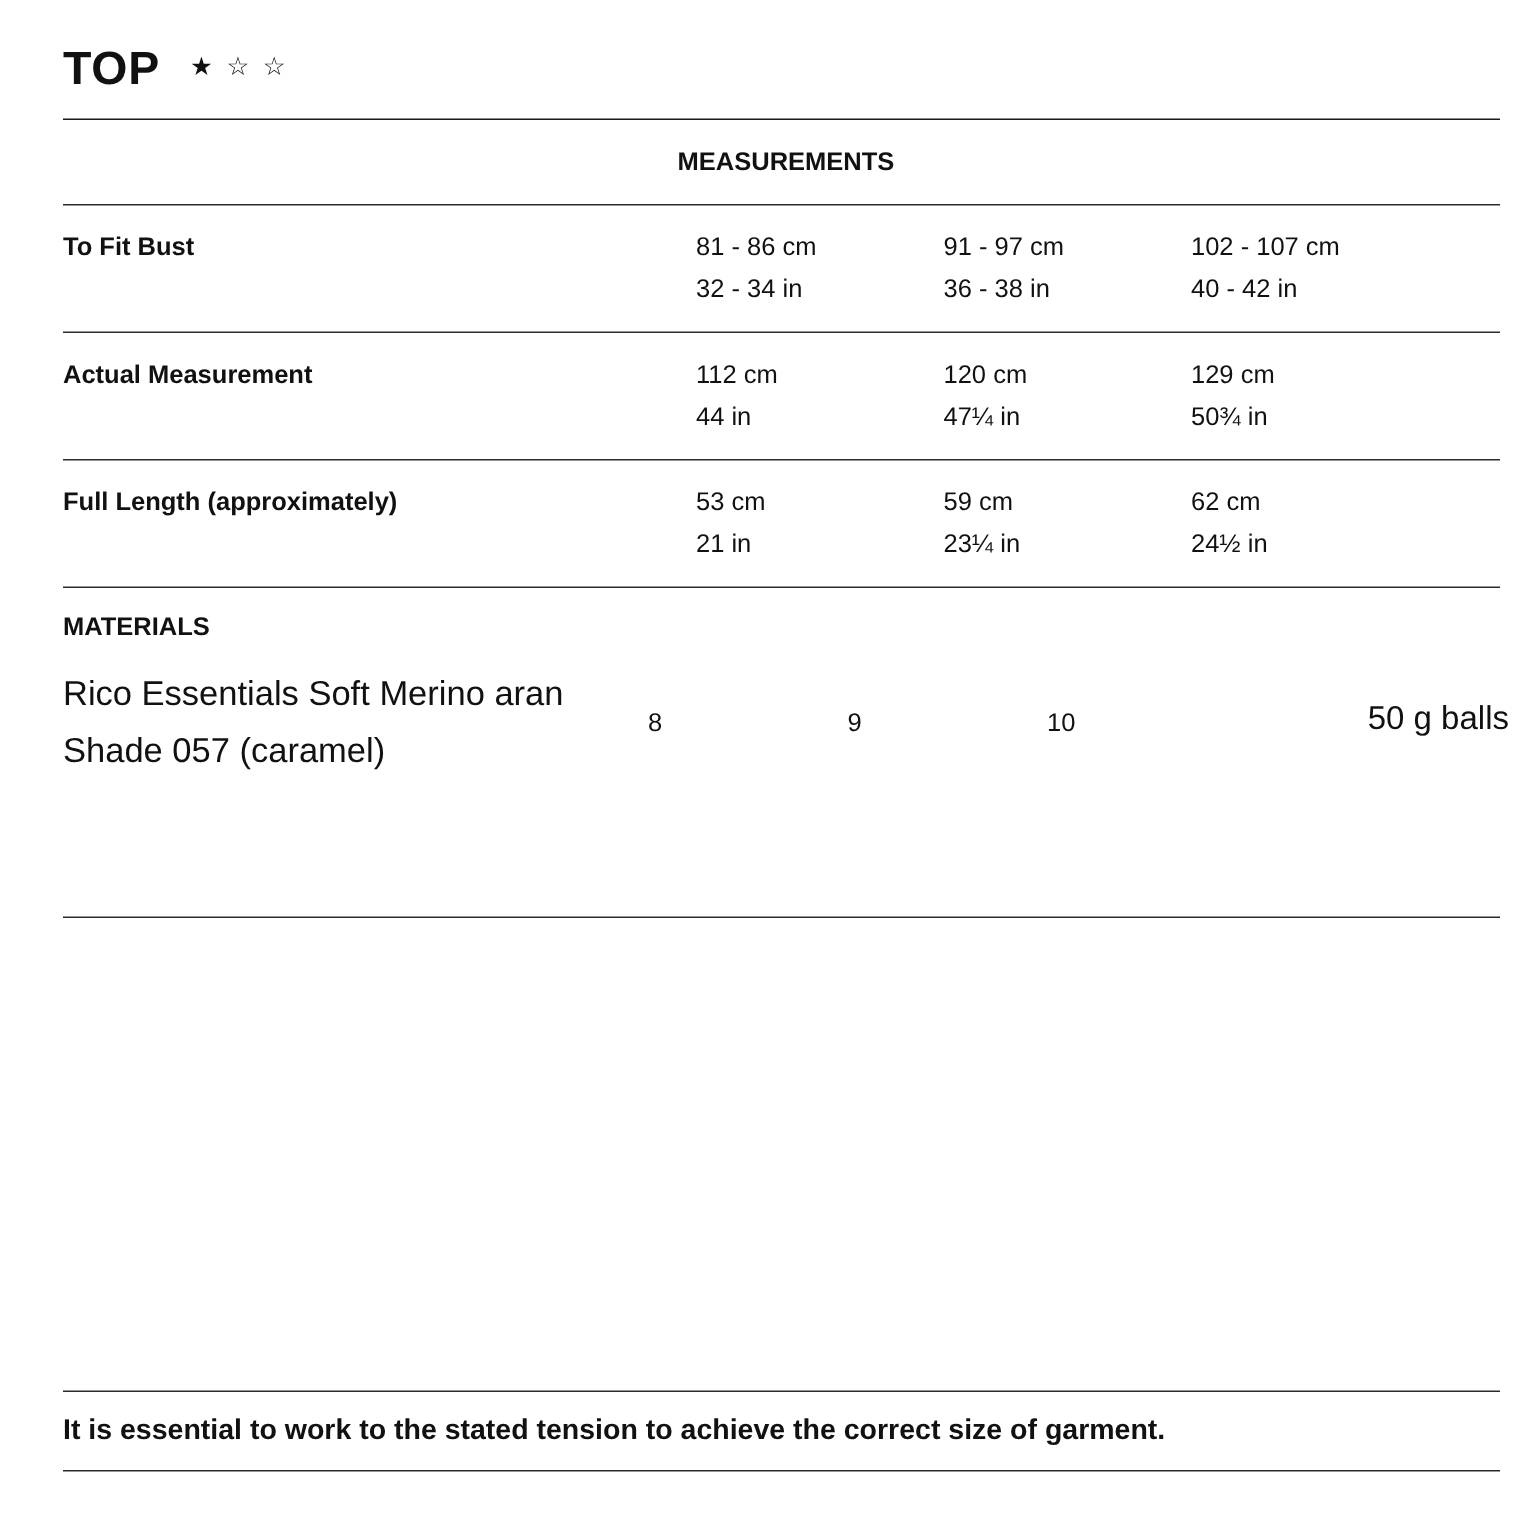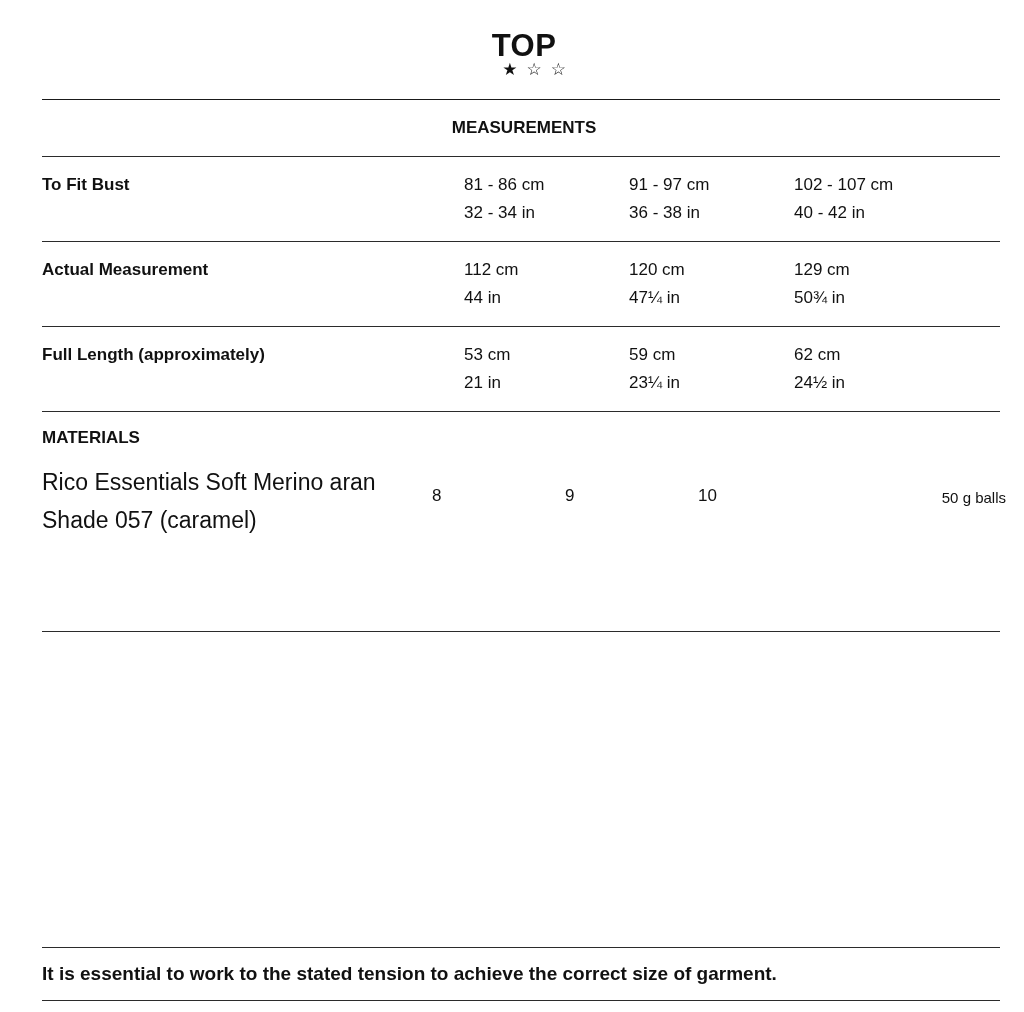--- a/index.html
+++ b/index.html
@@ -20,21 +20,20 @@
     width: 1024px;
     height: 1012px;
     box-sizing: border-box;
     padding: 0 18px;
   }
   
   .title-row {
     display: flex;
     align-items: center;
     padding: 30px 0 18px 24px;
-    flex-direction: column;
   }
   .title {
     font-size: 31px;
     font-weight: bold;
     letter-spacing: 0.5px;
     line-height: 1;
     margin: 0;
   }
   .stars {
     display: flex;
@@ -119,21 +118,21 @@
     align-items: flex-end;
     padding-top: 22px;
   }
   .materials-cells .cell {
     width: 133px;
     flex: 0 0 133px;
     font-size: 17px;
   }
   .materials-unit {
     margin-left: auto;
-    font-size: 15px;
+    font-size: 22px;
     padding-right: 0px;
     white-space: nowrap;
   }
 
   .spacer-top { height: 82px; }
   .spacer-mid { height: 315px; }
 
   .footnote {
     font-size: 19px;
     font-weight: bold;

